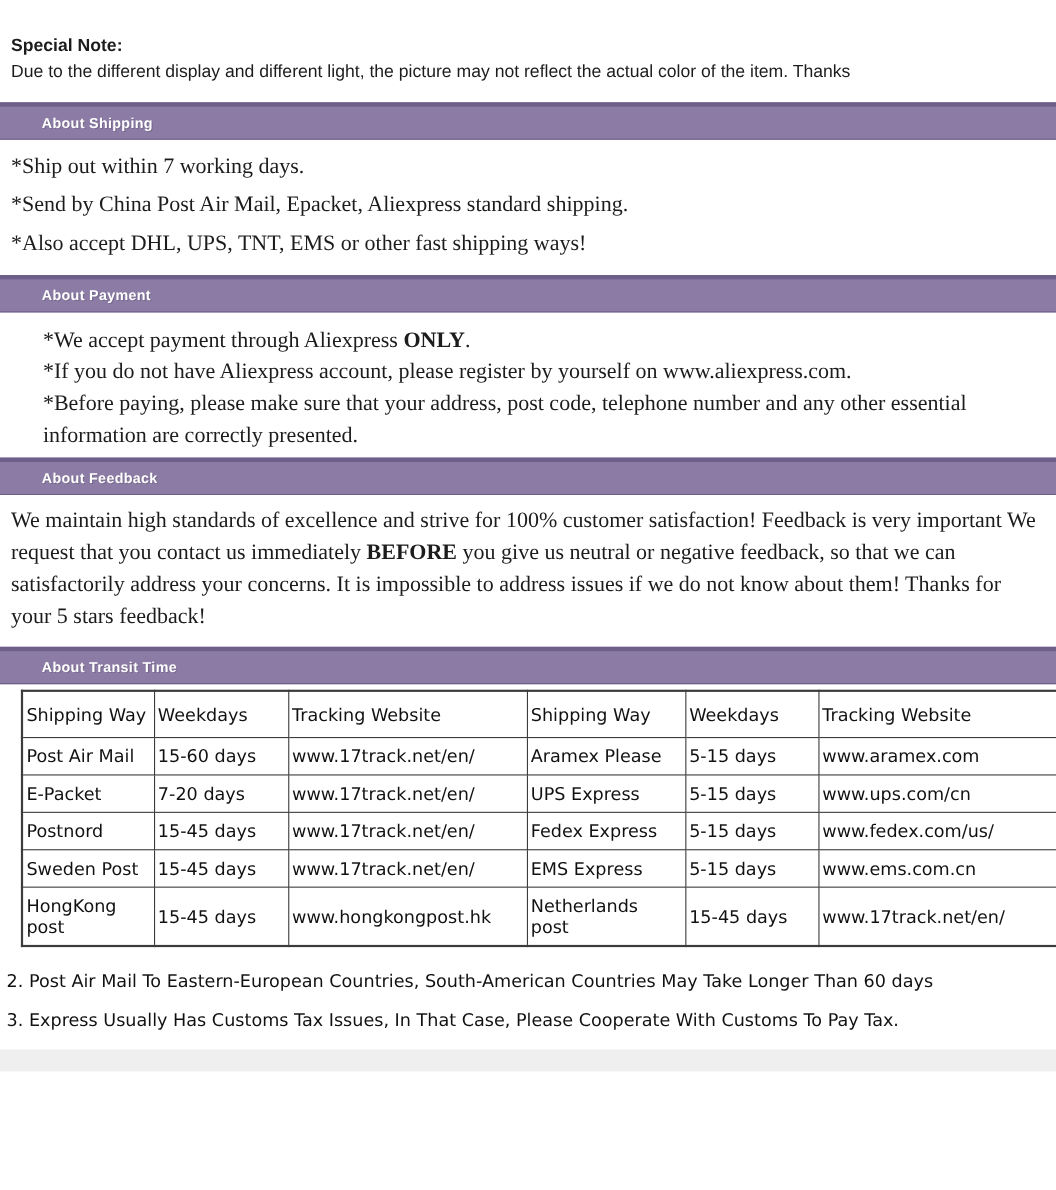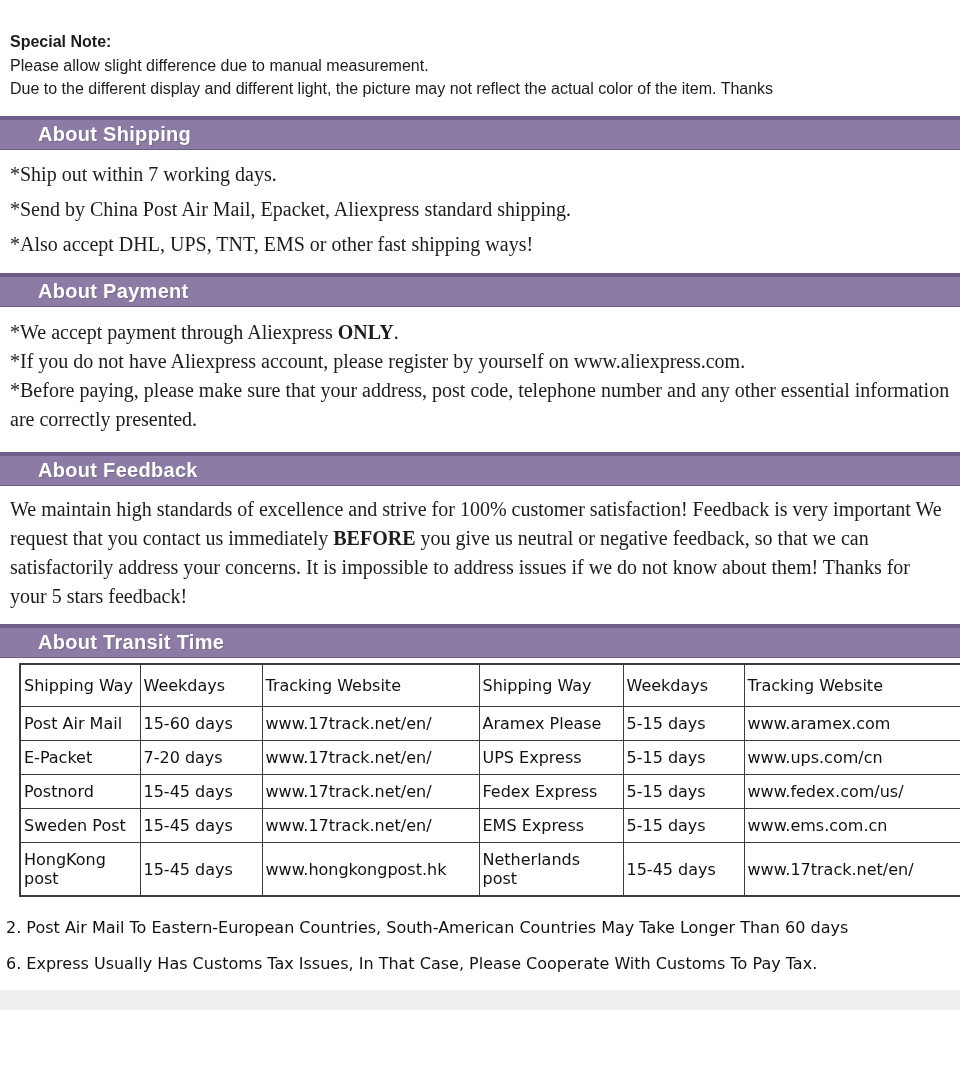--- a/index.html
+++ b/index.html
@@ -21,29 +21,29 @@
     background: var(--banner-bg, #8c7ca5);
     border-top: 4px solid var(--banner-top, #6e5e8a);
     border-bottom: 1px solid var(--banner-top, #6e5e8a);
     display: flex;
     align-items: center;
     box-sizing: content-box;
   }
   .banner .banner-title {
     color: #ffffff;
     font-weight: bold;
-    font-size: 20px;
+    font-size: 13px;
     padding-left: 38px;
     letter-spacing: 0.3px;
     text-shadow: 1px 1px 0 rgba(0,0,0,0.15);
   }
   
   .section-body { padding: 6px 10px 12px 10px; font-size: 20px; font-family: Liberation Serif, serif; }
   .section-body.shipping p { margin: 0; padding: 6px 0 5px 0; line-height: 24px; }
-  .section-body.payment  { padding-top: 11px; padding-bottom: 18px; }
+  .section-body.payment  { padding-top: 11px; padding-bottom: 5px; margin-left: 29px; }
   .section-body.payment p  { margin: 0; line-height: 29px; }
   .section-body.feedback { padding-top: 9px; padding-bottom: 13px; }
   .section-body.feedback p { margin: 0; line-height: 29px; }
   .b { font-weight: bold; }
   
   table.transit {
     margin: 5px 0 0 19px;
     border-collapse: collapse;
     table-layout: fixed;
     width: 950px;
@@ -71,21 +71,20 @@
   }
   .notes p { margin: 0 0 14px 0; }
   
   .footer-bar { margin-top: 15px; height: 20px; background: var(--footer-bar, #efefef); }
 </style>
 </head>
 <body>
 
 <div class="special-note">
   <p class="sn-title">Special Note:</p>
-  <p>Please allow slight  difference due to manual measurement.</p>
   <p>Due to the different display and different light,  the picture may not reflect the actual color of the item.  Thanks</p>
 </div>
 
 <div class="banner">
   <span class="banner-title">About Shipping</span>
 </div>
 <div class="section-body shipping">
   <p>*Ship out within 7 working days.</p>
   <p>*Send by China Post Air Mail, Epacket, Aliexpress standard shipping.</p>
   <p>*Also accept DHL, UPS,  TNT, EMS or other fast shipping ways!</p>
@@ -167,16 +166,16 @@
     <td>www.hongkongpost.hk</td>
     <td>Netherlands post</td>
     <td>15-45 days</td>
     <td>www.17track.net/en/</td>
   </tr>
 </tbody>
   </table>
 
 <div class="notes">
   <p>2. Post Air Mail To Eastern-European Countries, South-American Countries May Take Longer Than 60 days</p>
-  <p>6. Express Usually Has Customs Tax Issues, In That Case, Please Cooperate With Customs To Pay Tax.</p>
+  <p>3. Express Usually Has Customs Tax Issues, In That Case, Please Cooperate With Customs To Pay Tax.</p>
 </div>
 
 <div class="footer-bar"></div>
 
 </body></html>

